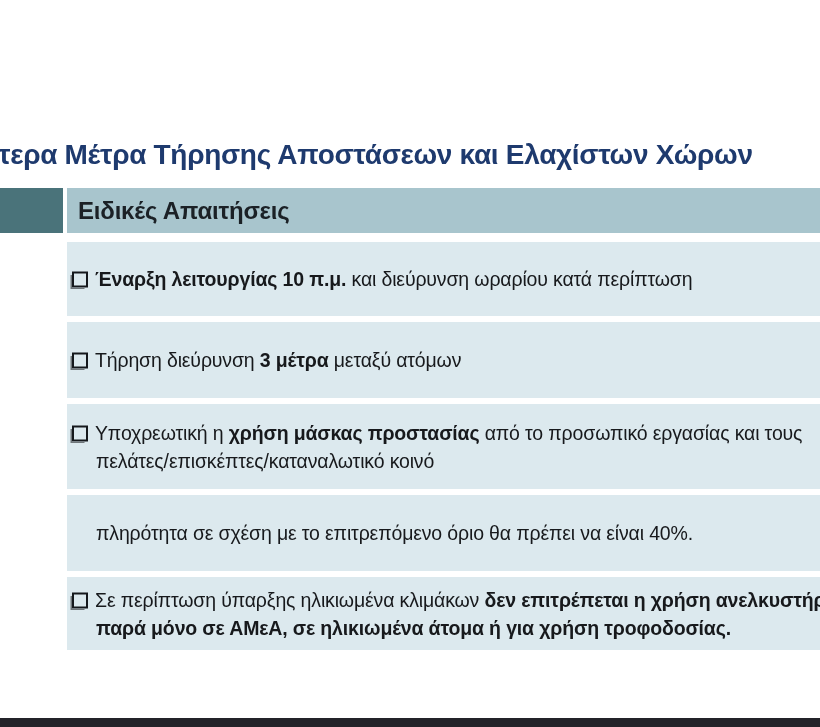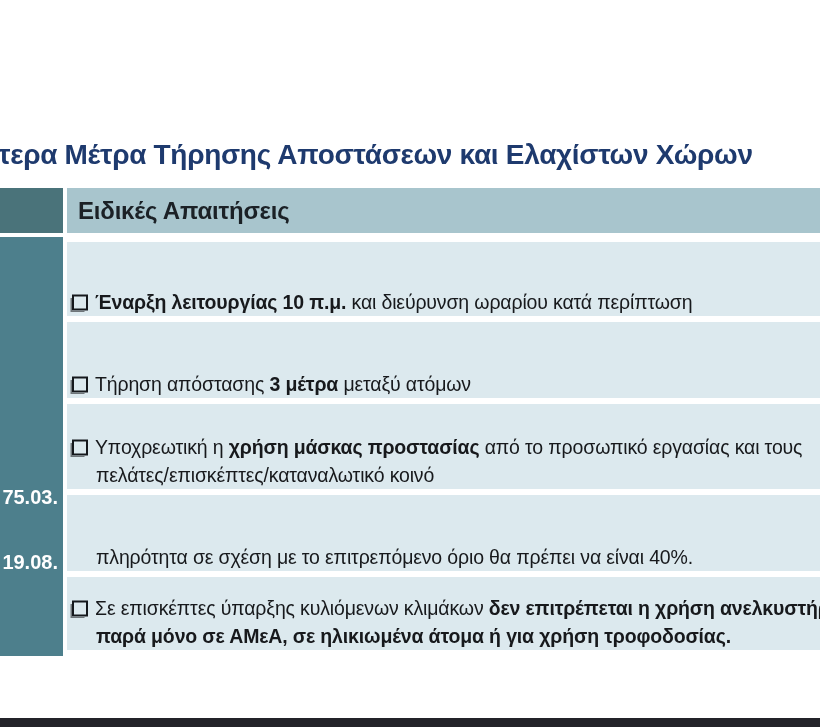--- a/index.html
+++ b/index.html
@@ -44,21 +44,21 @@
   .code{
     position:absolute;right:5px;width:70px;text-align:right;overflow:visible;
     color:var(--code-white,#ffffff);font-weight:700;font-size:20px;white-space:nowrap;
     direction:rtl; 
   }
   .code1{top:249px;}
   .code2{top:314px;}
   .row{
     position:absolute;left:67px;width:753px;
     background:var(--row-bg,#dce9ee);
-    display:flex;flex-direction:column;justify-content:flex-end;
+    display:flex;flex-direction:column;justify-content:center;
     font-size:19.5px;line-height:28px;letter-spacing:-.15px;
     overflow:hidden;
   }
   .r1{top:242px;height:74px;}
   .r2{top:322px;height:76px;}
   .r3{top:404px;height:85px;}
   .r4{top:495px;height:76px;}
   .r5{top:577px;height:73px;}
   .line{white-space:nowrap;overflow:hidden;padding-left:5px;}
   .line.indent{padding-left:29px;}
@@ -83,42 +83,38 @@
 
 
   <h1 class="title">τερα Μέτρα Τήρησης Αποστάσεων και Ελαχίστων Χώρων</h1>
 
   <div class="teal-header"></div>
 
   <div class="main-header">
     <span class="hdr-label">Ειδικές Απαιτήσεις</span>
   </div>
 
-  <div class="teal-body">
-    <div class="code code1">.75.03</div>
-    <div class="code code2">.19.08</div>
-  </div>
 
   <div class="row r1">
     <div class="line"><span class="chk"></span><span class="segs"><span class="b">Έναρξη λειτουργίας 10 π.μ.</span><span> και διεύρυνση ωραρίου κατά περίπτωση</span></span></div>
   </div>
 
   <div class="row r2">
-    <div class="line"><span class="chk"></span><span class="segs"><span>Τήρηση απόστασης </span><span class="b">3 μέτρα</span><span> μεταξύ ατόμων</span></span></div>
+    <div class="line"><span class="chk"></span><span class="segs"><span>Τήρηση διεύρυνση </span><span class="b">3 μέτρα</span><span> μεταξύ ατόμων</span></span></div>
   </div>
 
   <div class="row r3">
     <div class="line"><span class="chk"></span><span class="segs"><span>Υποχρεωτική η </span><span class="b">χρήση μάσκας προστασίας</span><span> από το προσωπικό εργασίας  και τους</span></span></div>
     <div class="line indent"><span class="segs"><span>πελάτες/επισκέπτες/καταναλωτικό κοινό</span></span></div>
   </div>
 
   <div class="row r4">
     <div class="line indent"><span class="segs"><span>πληρότητα σε σχέση με το επιτρεπόμενο όριο θα πρέπει να είναι 40%.</span></span></div>
   </div>
 
   <div class="row r5">
-    <div class="line"><span class="chk"></span><span class="segs"><span>Σε επισκέπτες ύπαρξης κυλιόμενων κλιμάκων </span><span class="b">δεν επιτρέπεται η χρήση ανελκυστήρων</span></span></div>
+    <div class="line"><span class="chk"></span><span class="segs"><span>Σε περίπτωση ύπαρξης ηλικιωμένα κλιμάκων </span><span class="b">δεν επιτρέπεται η χρήση ανελκυστήρων</span></span></div>
     <div class="line indent"><span class="segs"><span class="b">παρά μόνο σε ΑΜεΑ, σε ηλικιωμένα άτομα ή για χρήση τροφοδοσίας.</span></span></div>
   </div>
 
   <div class="bottom-bar"></div>
 
 </div>
 
 </body></html>

